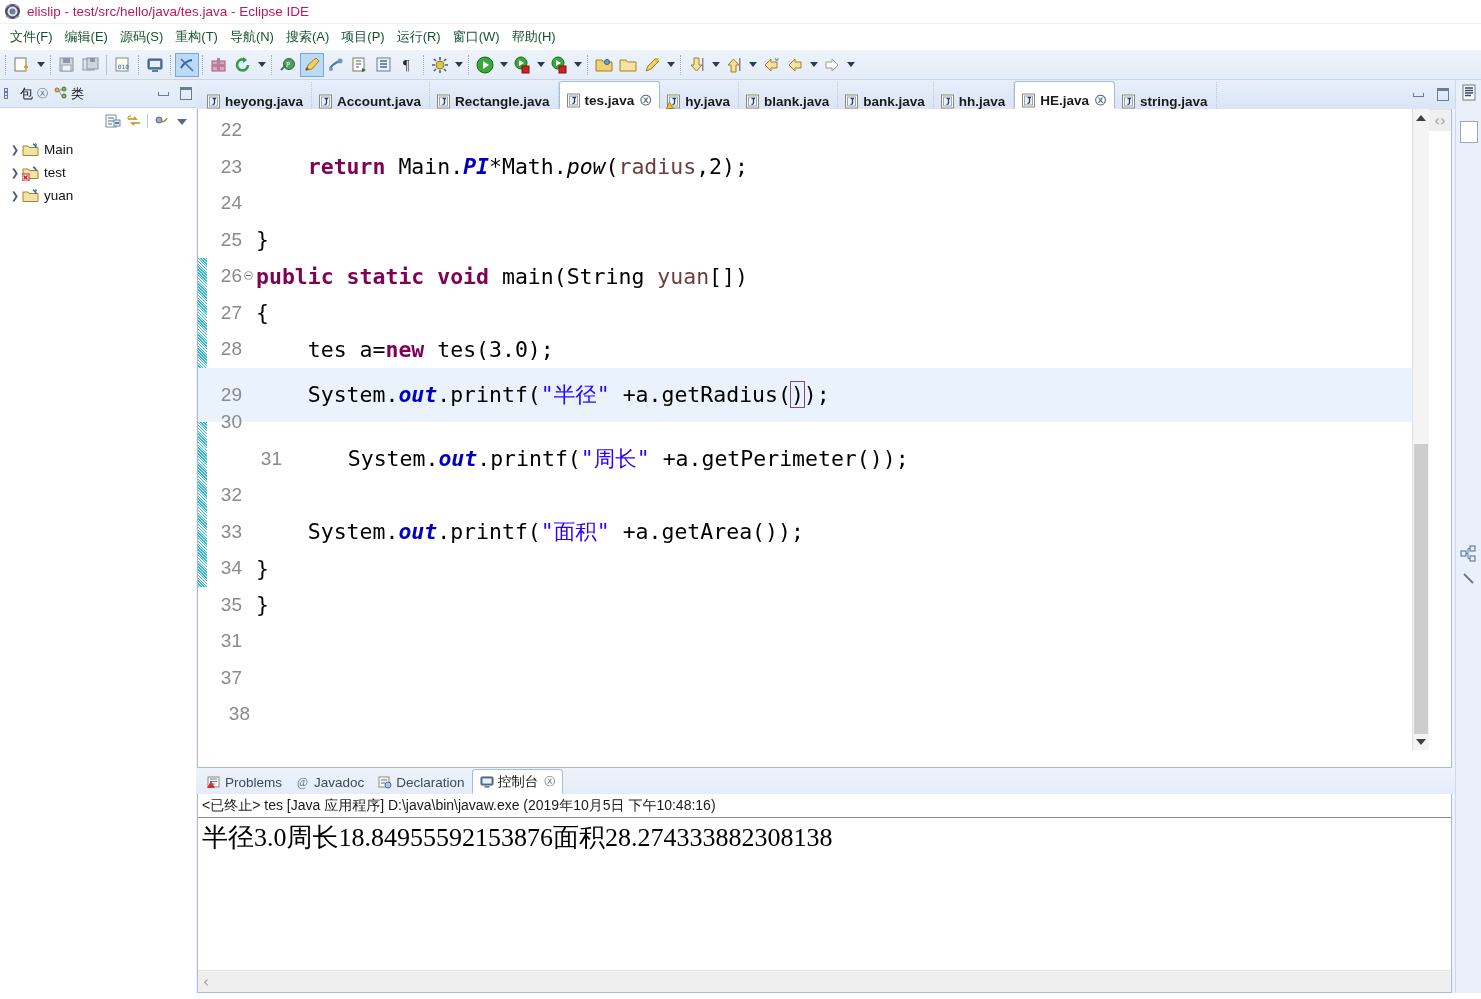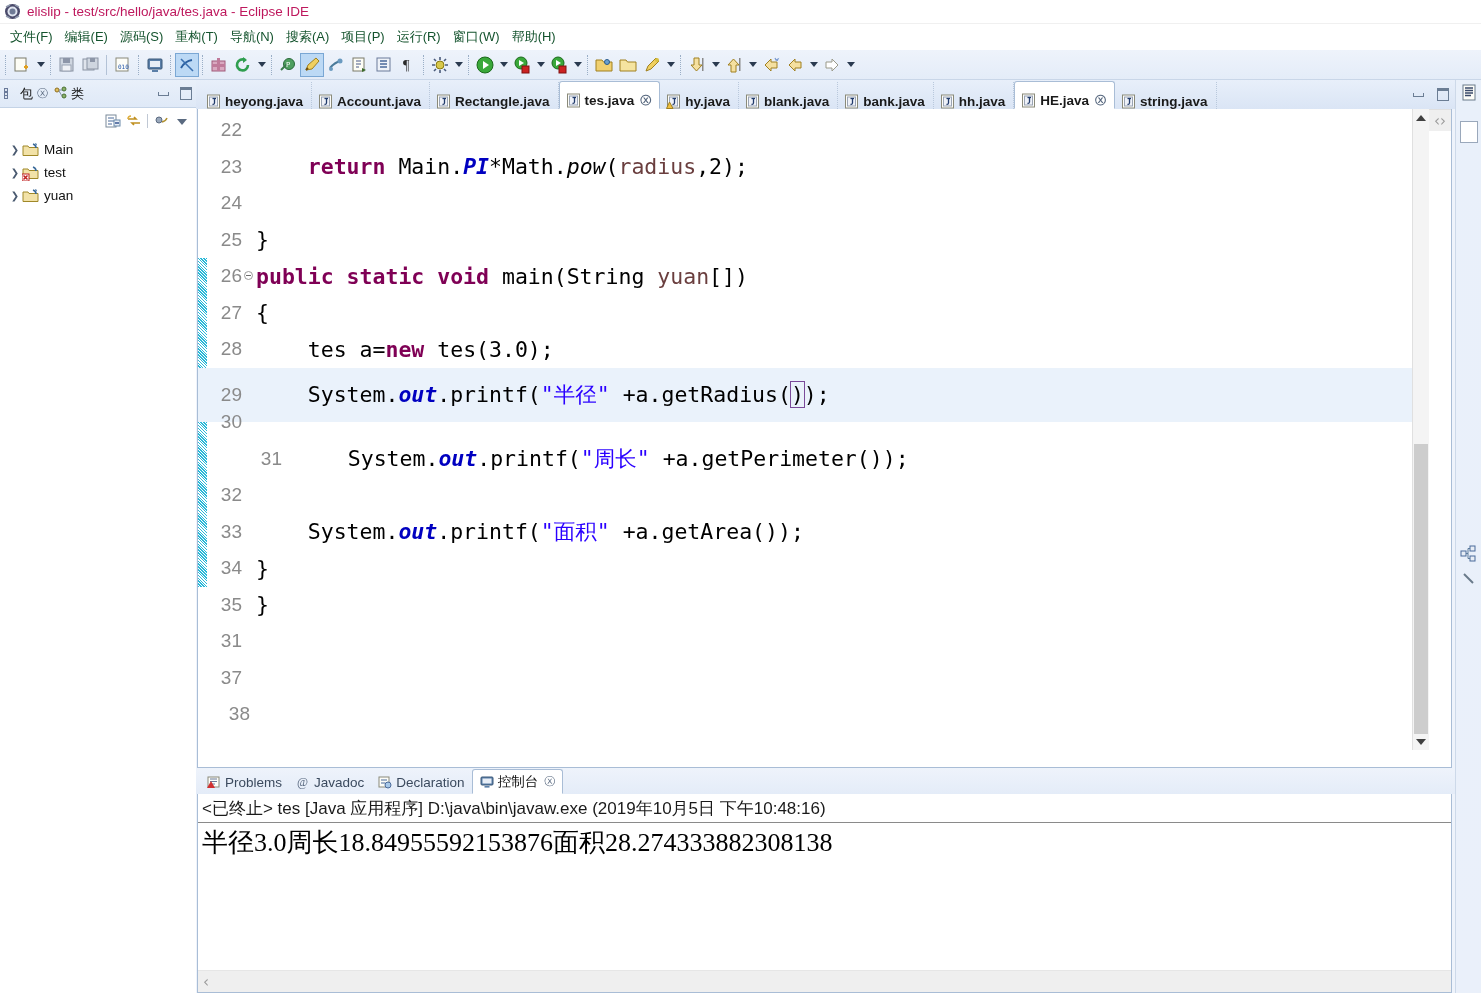--- a/index.html
+++ b/index.html
@@ -352,21 +352,21 @@
   .cs-body {
     flex: 1;
     background: #ffffff;
     border: 1px solid #a9bdd6;
     border-top: none;
     margin: 0 3px 0 1px;
     display: flex; flex-direction: column;
     min-height: 0;
   }
   .cs-header {
-    font-size: 17px;
+    font-size: 14px;
     color: #1a1a1a;
     padding: 3px 4px 2px 4px;
     border-bottom: 1px solid #8a8a8a;
     white-space: nowrap;
   }
   .cs-out {
     flex: 1;
     font-family: "Liberation Serif", serif;
     font-size: 26px;
     color: #000;

